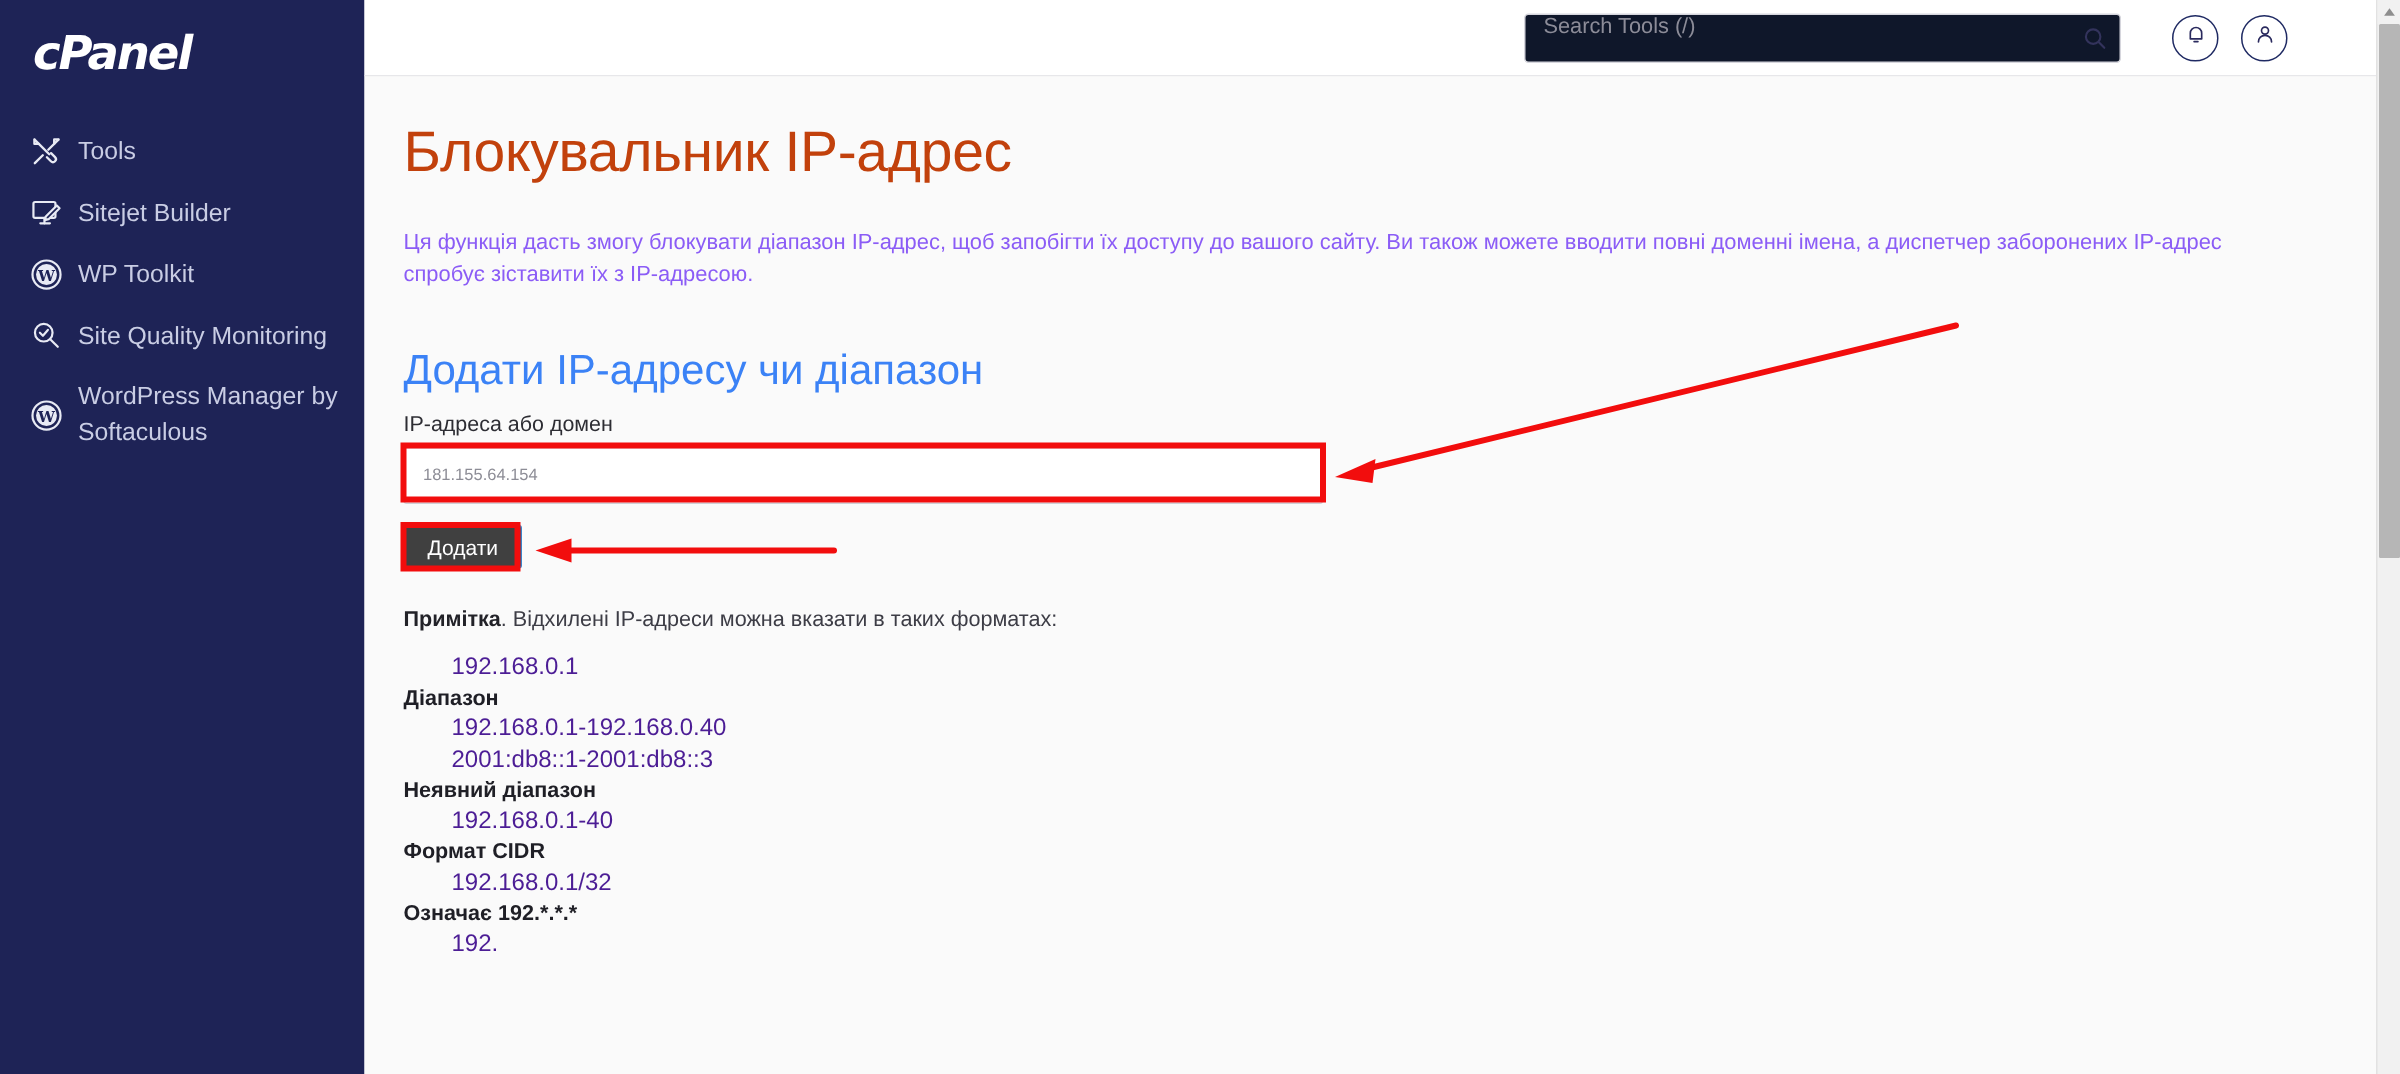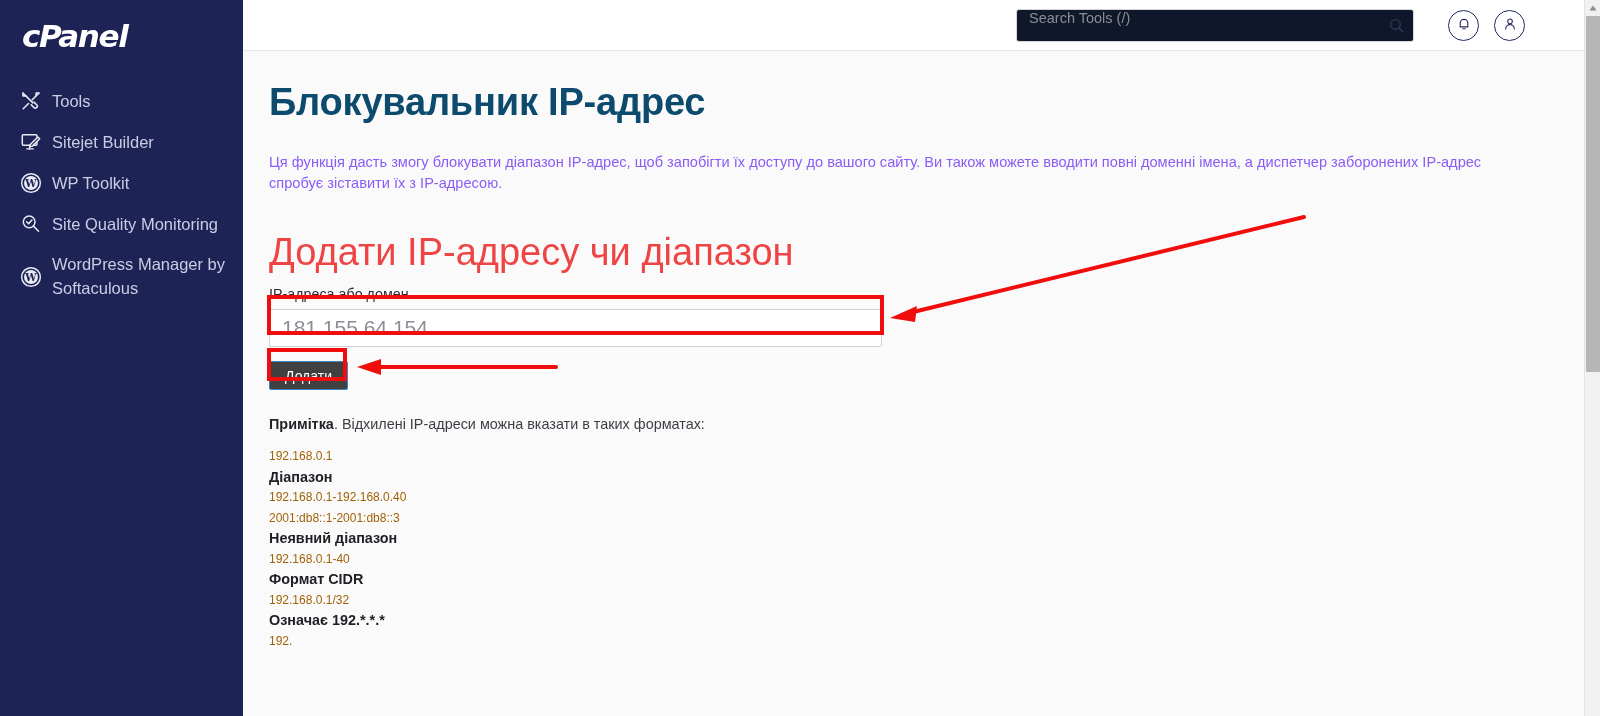--- a/index.html
+++ b/index.html
@@ -130,38 +130,38 @@
     left: 243px; top: 51px;
     width: 1341px;
     height: 665px;
     background: #fafafa;
     padding: 0;
     overflow: hidden;
   }
 
   #page-title {
     font-size: 38px;
-    font-weight: 700;
-    color: #0c4a6e;
+    font-weight: 400;
+    color: #c2410c;
     margin: 30px 0 0 26px;
     letter-spacing: -0.2px;
   }
 
   #page-desc {
     font-size: 14.6px;
     color: #8b5cf6;
     line-height: 21px;
     margin: 28px 26px 0 26px;
     max-width: 1256px;
   }
 
   #section-title {
-    font-size: 38px;
+    font-size: 28px;
     font-weight: 400;
-    color: #ef4444;
+    color: #3b82f6;
     margin: 37px 0 0 26px;
   }
 
   #field-label {
     font-size: 14.3px;
     color: #2d2d33;
     margin: 12px 0 0 26px;
   }
 
   #ip-field-box {
@@ -169,21 +169,21 @@
     margin: 7px 0 0 26px;
     width: 613px;
     height: 38px;
   }
   #ip-input {
     width: 613px;
     height: 38px;
     border: 1px solid #cfcfd6;
     border-radius: 2px;
     background: #ffffff;
-    font-size: 21px;
+    font-size: 11px;
     color: #76767f;
     padding: 0 12px;
     outline: none;
     font-family: "Liberation Sans", sans-serif;
   }
   #ip-input::placeholder { color: #8d8d96; }
 
   #add-btn-box {
     position: relative;
     margin: 14px 0 0 26px;
@@ -210,23 +210,24 @@
   #note-line b { color: #222228; font-weight: bold; }
 
   #formats { margin: 14px 0 0 26px; }
   .fmt-head {
     font-size: 14.4px;
     font-weight: bold;
     color: #1f1f26;
     line-height: 20.5px;
   }
   .fmt-val {
-    font-size: 12px;
-    color: #a16207;
+    font-size: 16px;
+    color: #4c1d95;
     line-height: 20.5px;
+    margin-left: 32px;
   }
 
   
   #annot {
     position: absolute;
     left: 0; top: 0;
     width: 1600px; height: 716px;
     pointer-events: none;
   }
 

